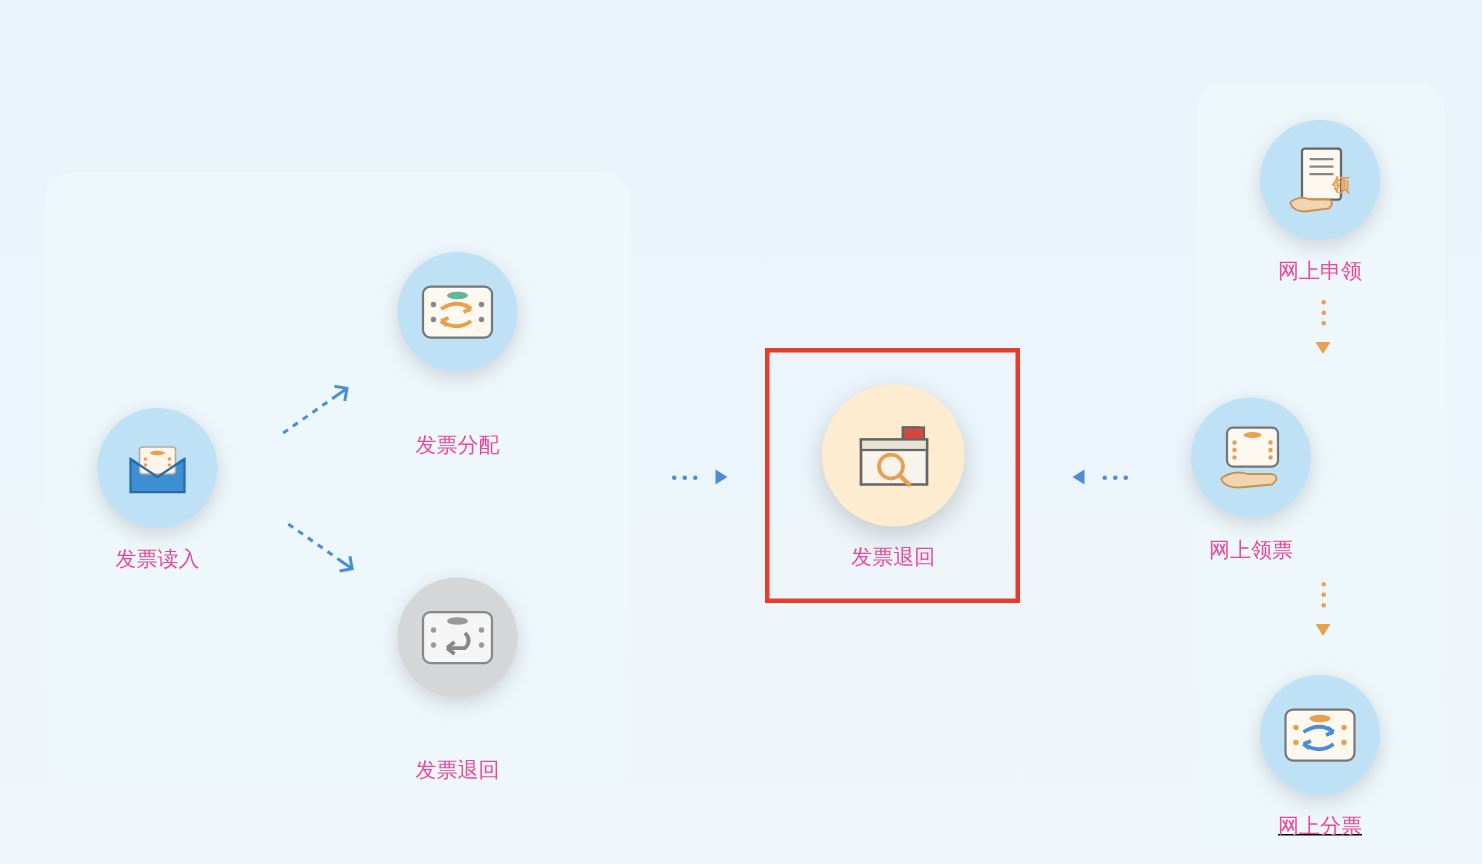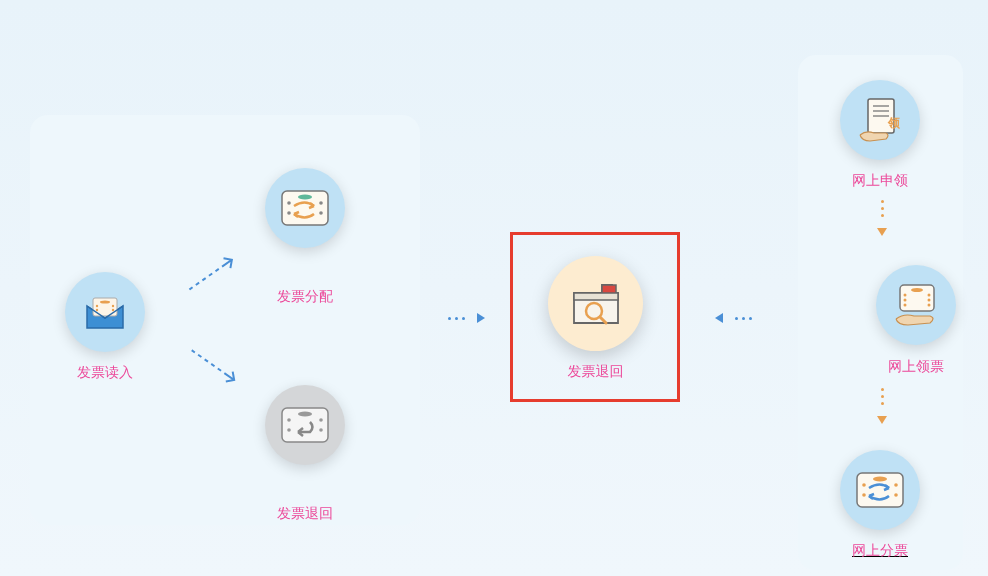--- a/index.html
+++ b/index.html
@@ -229,21 +229,21 @@
 </div>
 
 <div class="arrow-dotted vertical" style="left: 877px; top: 200px;">
   <span class="dot orange"></span>
     <span class="dot orange"></span>
     <span class="dot orange"></span>
   <span style="height:3px"></span>
   <span class="arrow-head down"></span>
 </div>
 
-<div class="node" style="left: 876px; top: 265px; gap: 13px;">
+<div class="node" style="left: 794px; top: 265px; gap: 13px;">
   <div class="icon-circle blue">
     <svg width="52" height="48" viewBox="0 0 52 48">
       <rect x="10" y="4" width="34" height="26" rx="4" fill="#fdf9f0" stroke="#777" stroke-width="1.5"></rect>
       <ellipse cx="27" cy="9" rx="6" ry="2" fill="#e8a050"></ellipse>
       <circle cx="15" cy="14" r="1.5" fill="#e8a050"></circle>
         <circle cx="39" cy="14" r="1.5" fill="#e8a050"></circle>
       <circle cx="15" cy="19" r="1.5" fill="#e8a050"></circle>
         <circle cx="39" cy="19" r="1.5" fill="#e8a050"></circle>
       <circle cx="15" cy="24" r="1.5" fill="#e8a050"></circle>
         <circle cx="39" cy="24" r="1.5" fill="#e8a050"></circle>

